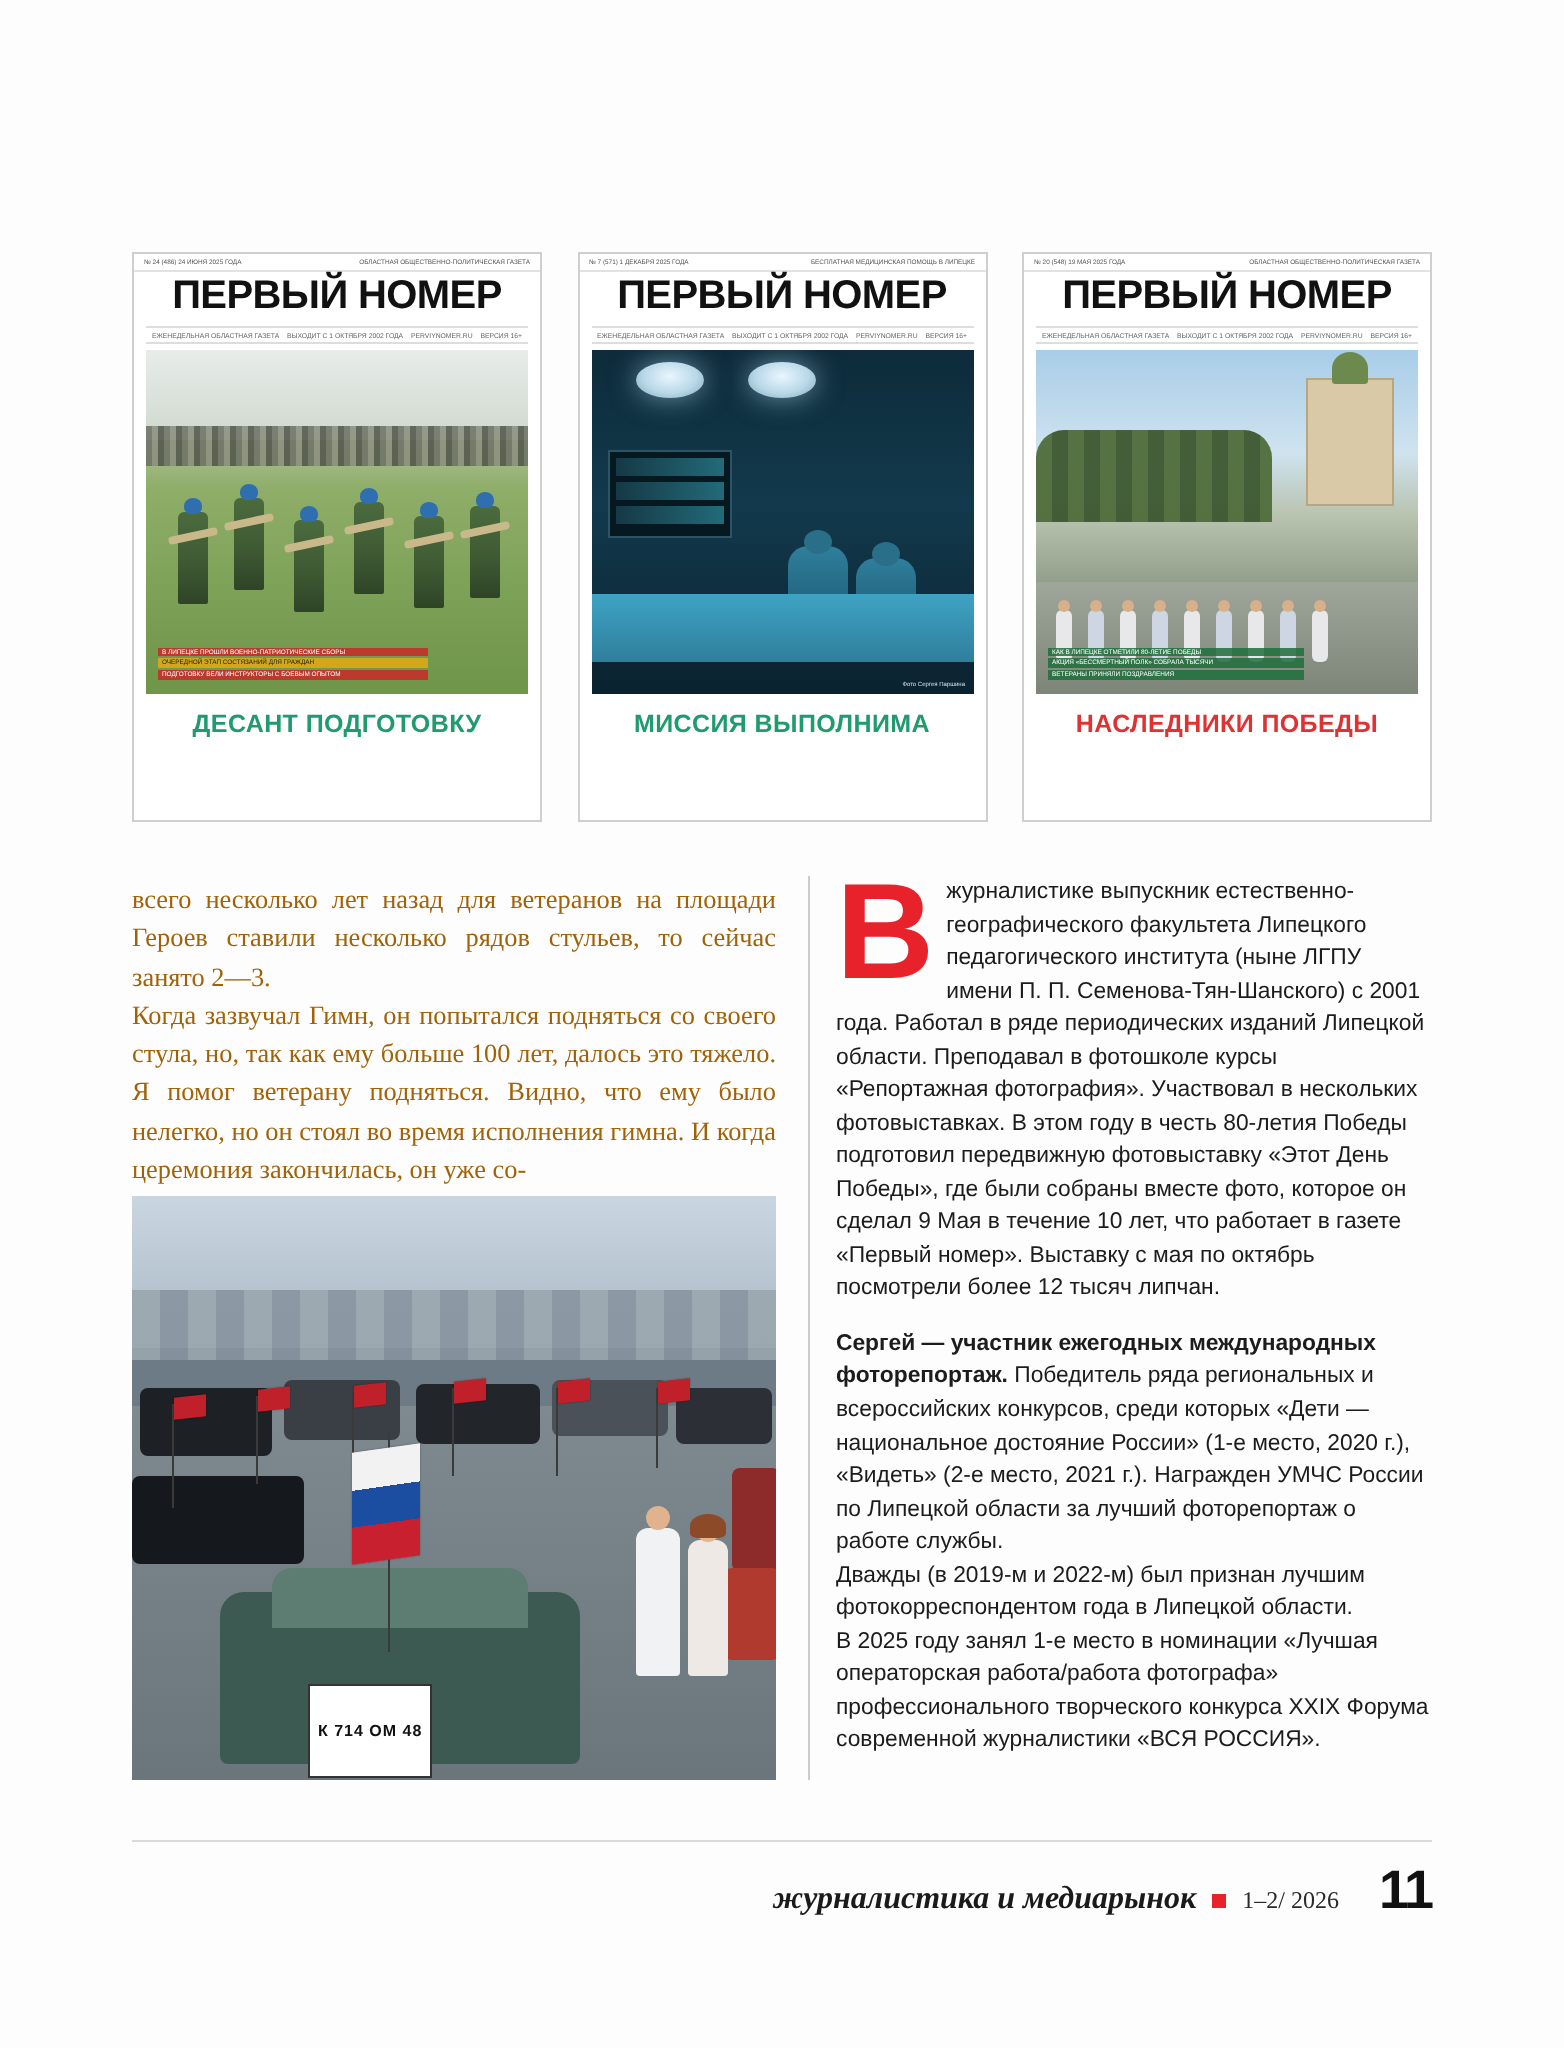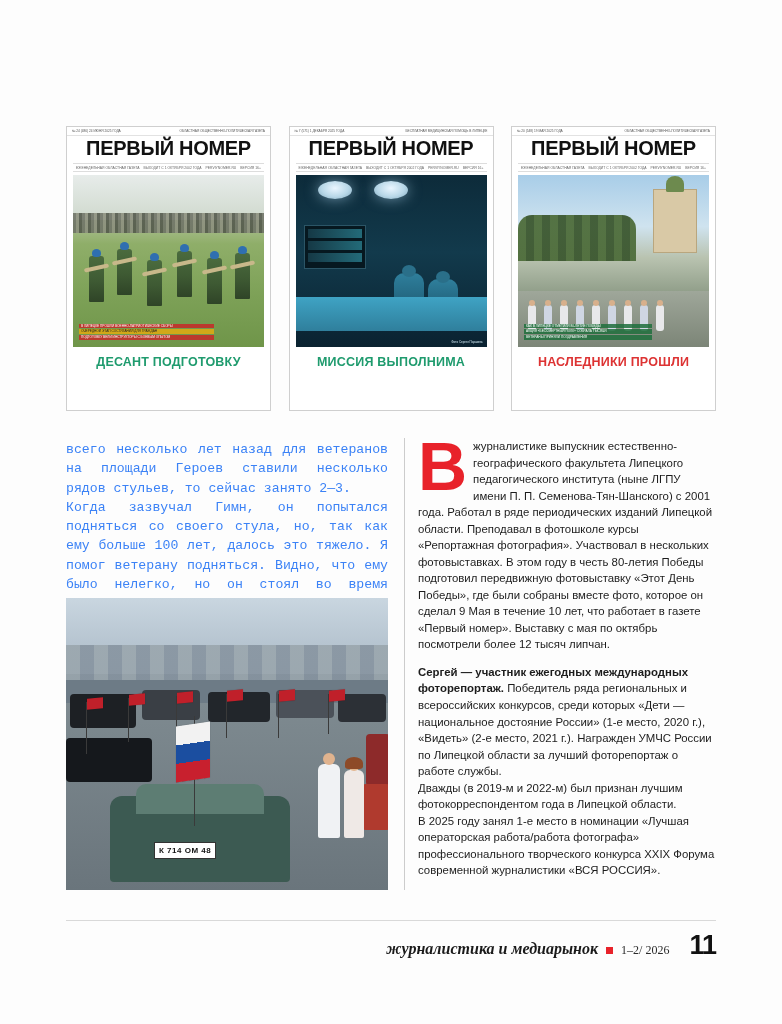--- a/index.html
+++ b/index.html
@@ -226,22 +226,21 @@
   .ill3 .banner span { background: rgba(30,110,60,.85); display:block; margin-bottom:1px; padding:0 2px;}
 
   
   .col-left {
     position: absolute;
     left: 66px; top: 440px;
     width: 322px;
     font-size: 13.2px;
     line-height: 1.46;
     text-align: justify;
-    color: #3b82f6;
-    font-family: Liberation Mono, monospace;
+    color: #a16207;
   }
   .col-left p { margin: 0; text-indent: 0; }
 
   .divider {
     position: absolute;
     left: 404px; top: 438px;
     width: 1px; height: 452px;
     background: #cccccc;
   }
 
@@ -300,21 +299,21 @@
     position:absolute; left:278px; top:172px; width:20px; height:68px;
     background:#efe9e6; border-radius:6px 6px 2px 2px;
   }
   .bp-couple-w::before { content:""; position:absolute; left:4px; top:-11px; width:12px; height:12px; background:#e2b68f; border-radius:50%; }
   .bp-couple-w::after { content:""; position:absolute; left:1px; top:-13px; width:18px; height:12px; background:#8d4a28; border-radius:50% 50% 20% 20%; }
   .plate {
     position:absolute; left:88px; top:244px;
     background:#fff; border:1px solid #333;
     font-family: "Liberation Sans", sans-serif;
     font-size: 8px; font-weight:700; color:#111;
-    padding: 3px 4px; letter-spacing:.5px;
+    padding: 18px 4px; letter-spacing:.5px;
   }
 
   
   .footer-rule {
     position: absolute;
     left: 66px; top: 920px;
     width: 650px; height: 1px;
     background: #d9d9d9;
   }
   .footer {
@@ -459,21 +458,21 @@
           <div class="person" style="left:106px;"></div>
           <div class="person b" style="left:122px;"></div>
           <div class="person" style="left:138px;"></div>
           <div class="banner">
             <span>КАК В ЛИПЕЦКЕ ОТМЕТИЛИ 80-ЛЕТИЕ ПОБЕДЫ</span>
             <span>АКЦИЯ «БЕССМЕРТНЫЙ ПОЛК» СОБРАЛА ТЫСЯЧИ</span>
             <span>ВЕТЕРАНЫ ПРИНЯЛИ ПОЗДРАВЛЕНИЯ</span>
           </div>
         </div>
       </div>
-      <div class="headline">НАСЛЕДНИКИ ПРОШЛИ</div>
+      <div class="headline">НАСЛЕДНИКИ ПОБЕДЫ</div>
 
     </div>
   </div>
 
   <div class="col-left">
     <p>всего несколько лет назад для ветеранов на площади Героев ставили несколько рядов стульев, то сейчас занято 2—3.</p>
     <p>Когда зазвучал Гимн, он попытался подняться со своего стула, но, так как ему больше 100 лет, далось это тяжело. Я помог ветерану подняться. Видно, что ему было нелегко, но он стоял во время исполнения гимна. И когда церемония закончилась, он уже со-</p>
   </div>
 
   <div class="divider"></div>

